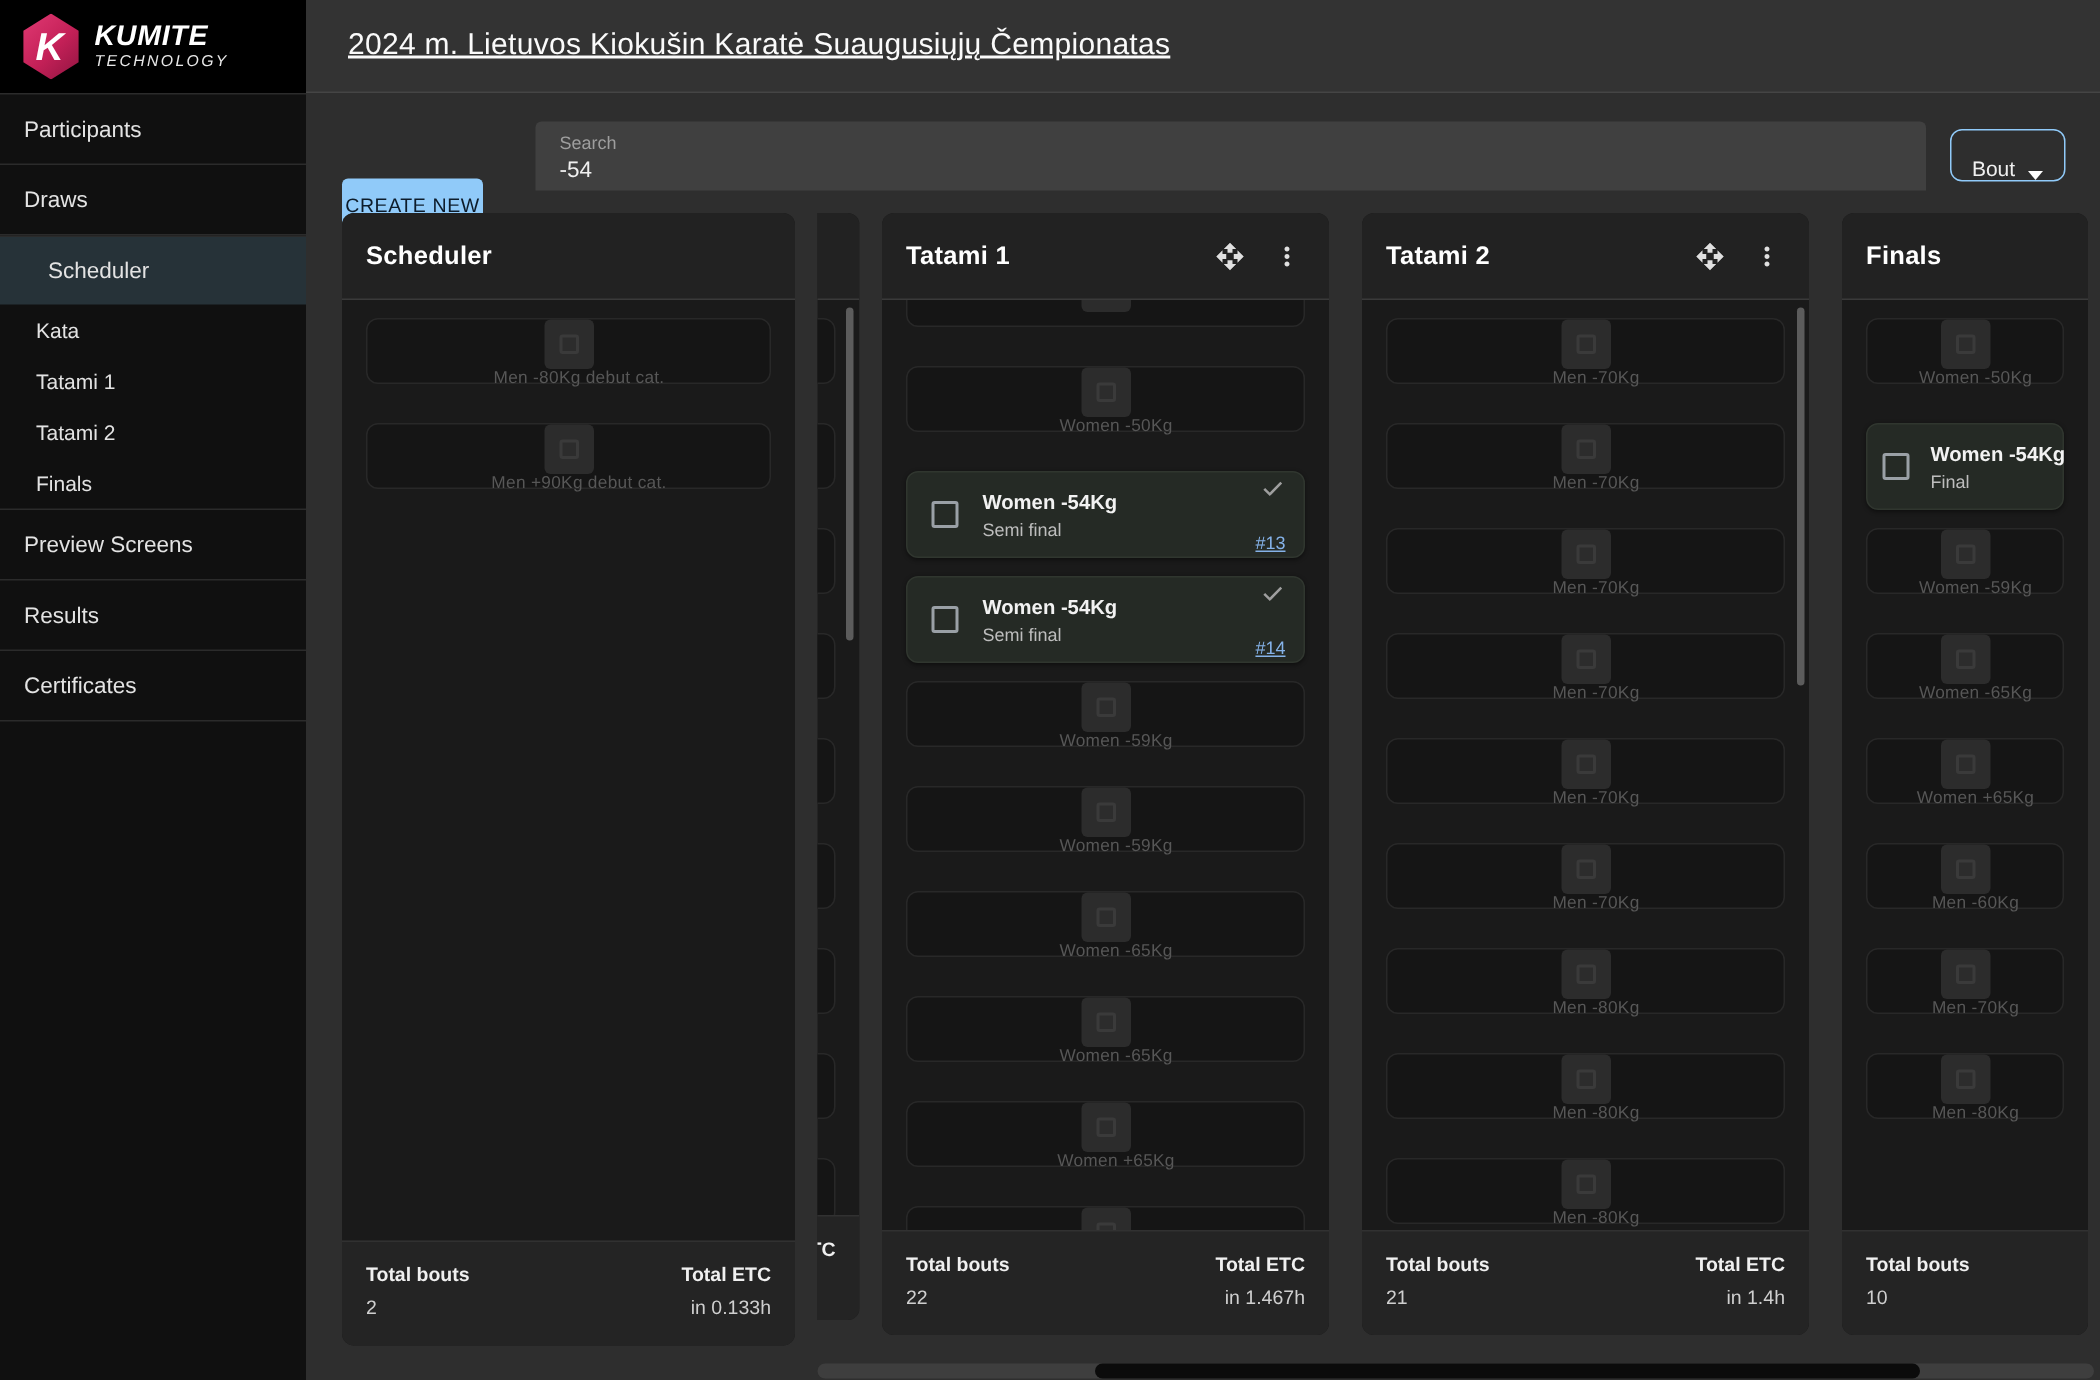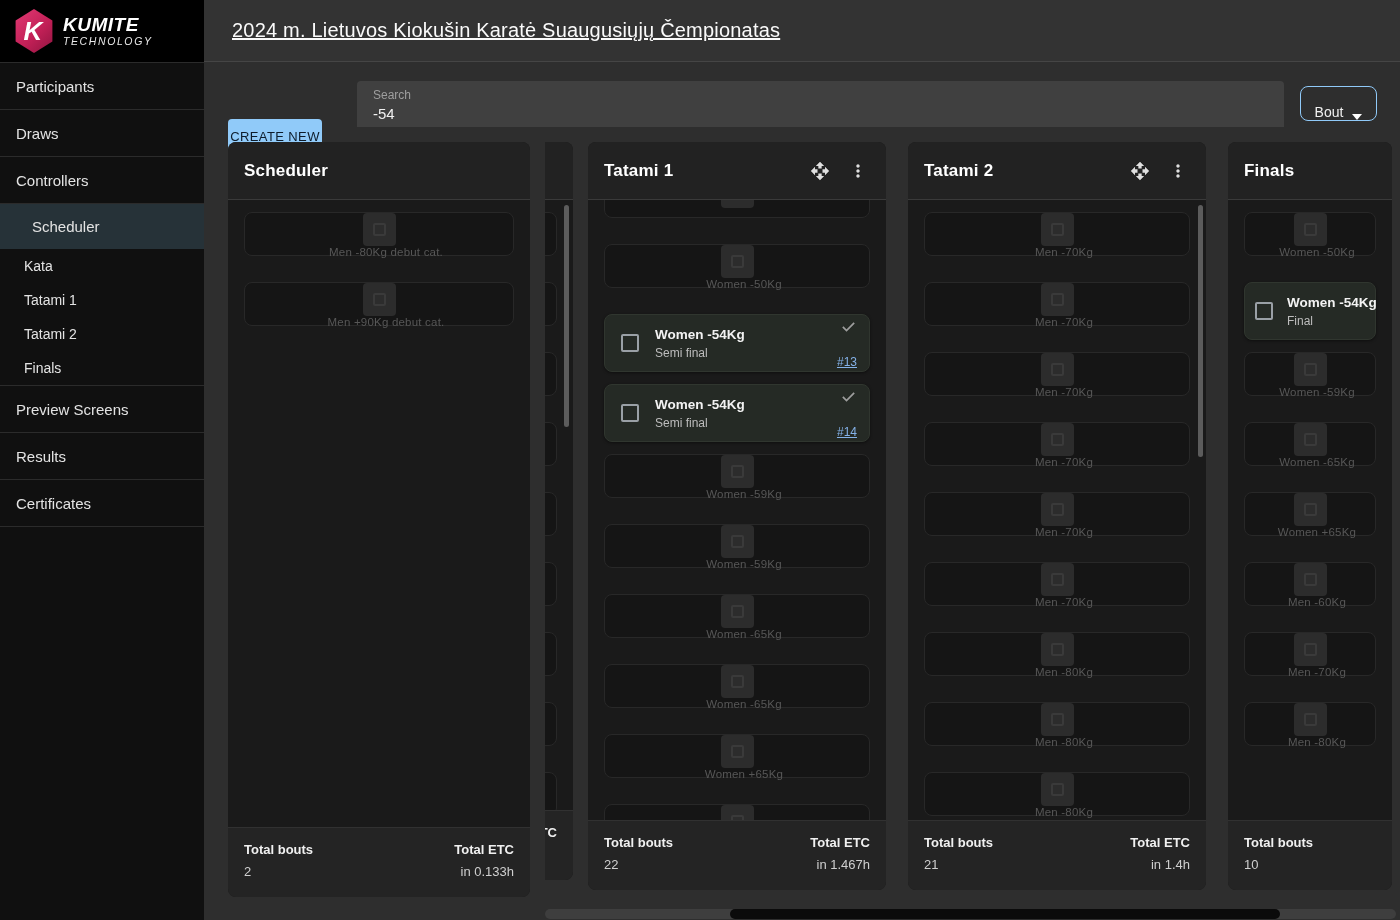--- a/index.html
+++ b/index.html
@@ -109,21 +109,20 @@
       <div class="brand-name">KUMITE</div>
       <div class="brand-tag">TECHNOLOGY</div>
     </div>
   </div>
   <div class="divider"></div>
   <div class="nav">
       <div class="nav-item nav-top">Participants</div>
       <div class="divider"></div>
       <div class="nav-item nav-top">Draws</div>
       <div class="divider"></div>
-      <div class="nav-item nav-top">Controllers</div>
       <div class="divider"></div>
       <div class="nav-item nav-sub1 selected">Scheduler</div>
       <div class="nav-item nav-sub2">Kata</div>
       <div class="nav-item nav-sub2">Tatami 1</div>
       <div class="nav-item nav-sub2">Tatami 2</div>
       <div class="nav-item nav-sub2">Finals</div>
       <div class="divider"></div>
       <div class="nav-item nav-top">Preview Screens</div>
       <div class="divider"></div>
       <div class="nav-item nav-top">Results</div>

